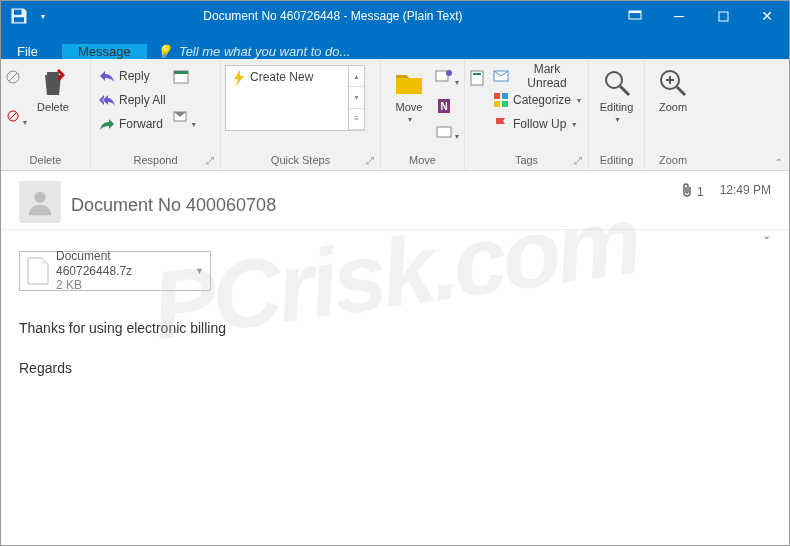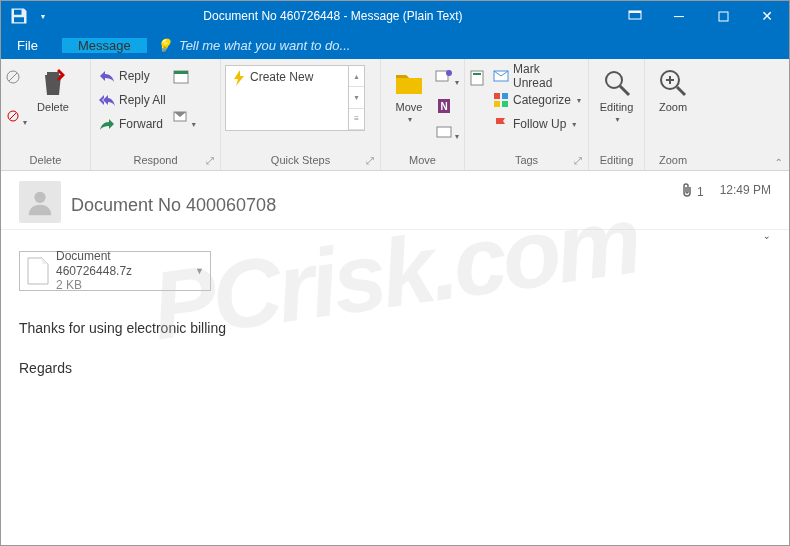--- a/index.html
+++ b/index.html
@@ -7,34 +7,34 @@
 
 
 .titlebar { height: 30px; background: #0072c6; display: flex; align-items: center; color: #fff; font-size: 12px; }
 .titlebar .qat { display: flex; align-items: center; gap: 4px; padding-left: 8px; }
 .titlebar .qat span { width: 20px; height: 20px; display: inline-flex; align-items: center; justify-content: center; }
 .titlebar .title { flex: 1; text-align: center; }
 .titlebar .winbtns { display: flex; }
 .titlebar .winbtns span { width: 44px; height: 30px; display: inline-flex; align-items: center; justify-content: center; font-size: 14px; }
 
 
-.tabs { height: 28px; background: #0072c6; display: flex; align-items: center; color: #fff; font-size: 13px; }
+.tabs { height: 28px; background: #0072c6; display: flex; align-items: flex-end; color: #fff; font-size: 13px; }
 .tabs .tab { padding: 0 16px; display: flex; align-items: center; cursor: pointer; }
 .tabs .tab.active { background: #0ea5e9; color: #333; margin-left: 8px; }
 .tabs .tellme { display: flex; align-items: center; gap: 6px; padding-left: 10px; color: #cfe7f7; font-style: italic; }
 
 
 .ribbon { height: 112px; background: #f1f1f1; border-bottom: 1px solid #d4d4d4; display: flex; position: relative; }
 .group { border-right: 1px solid #e1e1e1; display: flex; flex-direction: column; padding: 2px 4px 0 4px; }
 .group-body { flex: 1; display: flex; align-items: flex-start; gap: 2px; padding-top: 4px; }
 .group-label { height: 16px; font-size: 11px; color: #666; text-align: center; position: relative; }
 .group-label .dlg { position: absolute; right: 2px; top: 1px; font-size: 10px; color: #888; }
 .bigbtn { width: 48px; display: flex; flex-direction: column; align-items: center; gap: 2px; font-size: 11px; color: #444; padding: 2px; }
 .bigbtn .icon { width: 32px; height: 32px; display: flex; align-items: center; justify-content: center; }
-.smbtn { height: 22px; display: flex; align-items: center; gap: 4px; font-size: 12px; color: #444; padding: 0 4px; }
+.smbtn { height: 22px; display: flex; align-items: center; gap: 4px; font-size: 12px; color: #444; padding: 0 4px; text-align: center; }
 .smbtn .icon { width: 16px; height: 16px; display: inline-flex; }
 .vstack { display: flex; flex-direction: column; gap: 2px; }
 .caret { font-size: 8px; color: #666; margin-left: 2px; }
 
 .qs-gallery { width: 140px; height: 66px; border: 1px solid #c8c8c8; background: #fff; display: flex; }
 .qs-item { flex: 1; display: flex; align-items: flex-start; gap: 4px; padding: 4px 6px; font-size: 12px; color: #444; }
 .qs-scroll { width: 16px; border-left: 1px solid #c8c8c8; display: flex; flex-direction: column; }
 .qs-scroll span { flex: 1; display: flex; align-items: center; justify-content: center; font-size: 8px; color: #888; border-bottom: 1px solid #e0e0e0; }
 
 

